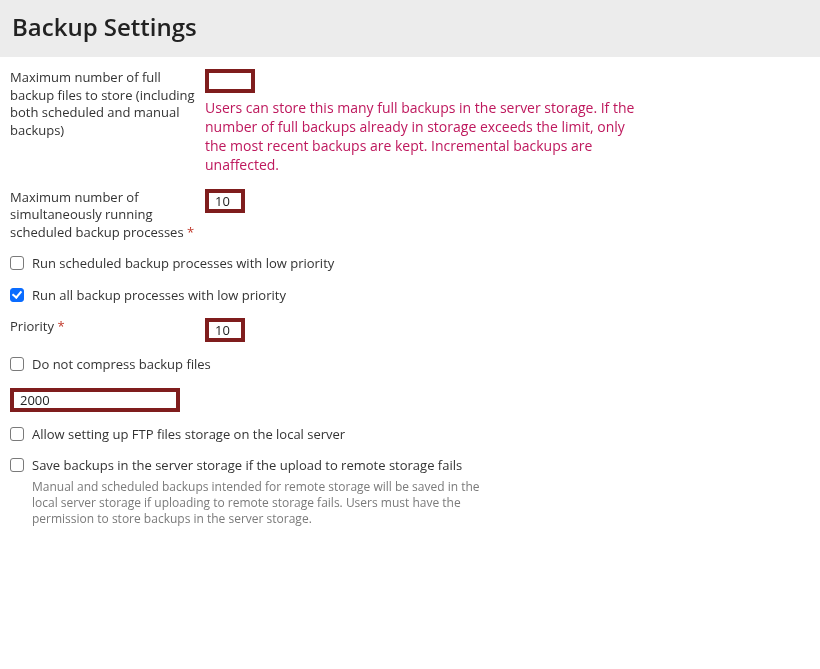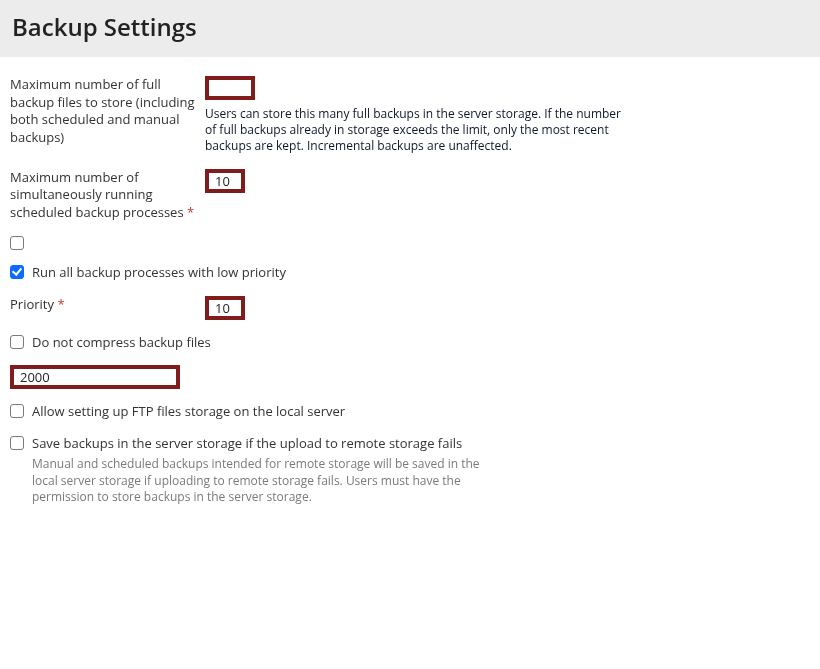--- a/index.html
+++ b/index.html
@@ -21,21 +21,20 @@
     font-weight: 600;
     color: #222;
   }
   .form {
     padding: 12px 10px 20px 10px;
   }
   .row {
     display: flex;
     align-items: flex-start;
     margin-bottom: 14px;
-    margin-top: 7px;
   }
   .col-label {
     width: 195px;
     flex-shrink: 0;
     padding-right: 10px;
     font-size: 13px;
     line-height: 1.35;
     color: #333;
   }
   .col-field {
@@ -47,22 +46,22 @@
     border: 4px solid #7f1d1d;
     padding: 2px 6px;
     font-size: 13px;
     font-family: inherit;
     color: #222;
   }
   .w-small { width: 50px; }
   .w-short { width: 40px; }
   .w-med { width: 170px; }
   .hint {
-    font-size: 12px;
-    color: #0f172a;
+    font-size: 14px;
+    color: #be185d;
     line-height: 1.35;
     margin-top: 6px;
     max-width: 430px;
   }
   .check-row {
     display: flex;
     align-items: flex-start;
     margin-bottom: 14px;
     gap: 8px;
   }
@@ -135,20 +134,21 @@
       <span>Maximum number of simultaneously running scheduled backup processes</span>
       <span class="req">*</span>
     </div>
     <div class="col-field">
       <input type="text" class="w-short" value="10" style="">
     </div>
   </div>
 
   <div class="check-row">
     <div class="checkbox"></div>
+    <div class="check-label">Run scheduled backup processes with low priority</div>
   </div>
 
   <div class="check-row">
     <div class="checkbox checked"></div>
     <div class="check-label">Run all backup processes with low priority</div>
   </div>
 
   <div class="row">
     <div class="col-label">
       <span>Priority</span>

